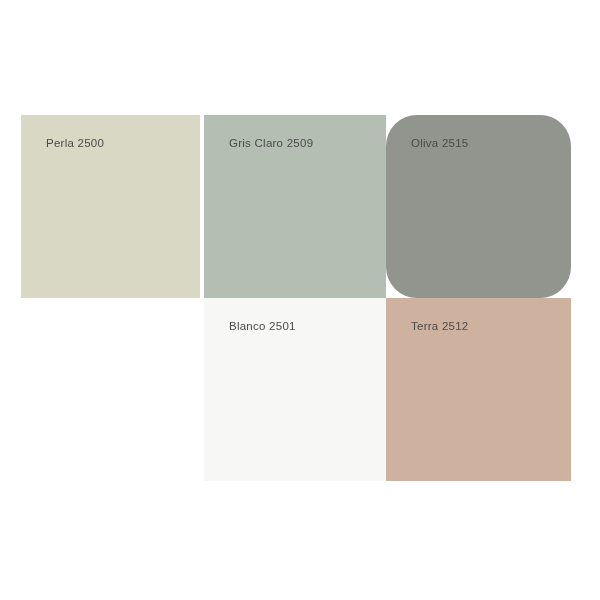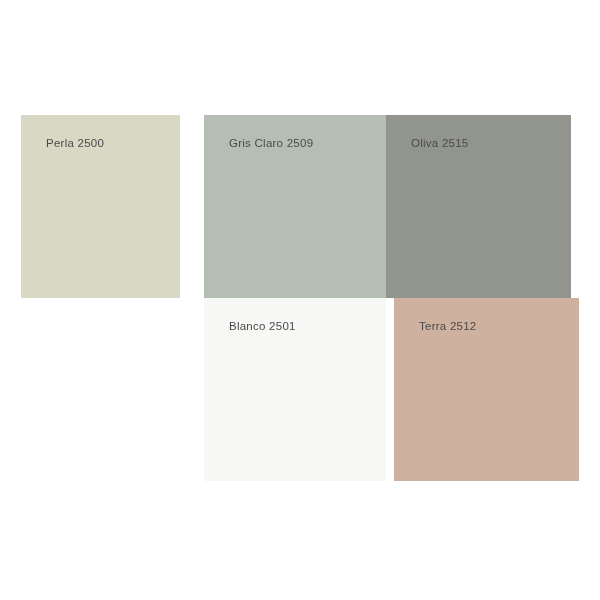--- a/index.html
+++ b/index.html
@@ -41,48 +41,48 @@
     color: #4a4a4a;
     white-space: nowrap;
     -webkit-font-smoothing: antialiased;
   }
 
   .swatch-empty {
     background: transparent;
   }
 
   
-  .col-0 { left: 0px;   width: 159px; }
+  .col-0 { left: 0px;   width: 179px; }
   .col-1 { left: 183px; width: 182px; }
   .col-2 { left: 365px; width: 185px; }
   .row-0 { top: 0px;    height: 183px; }
   .row-1 { top: 183px;  height: 183px; }
 </style>
 </head>
 <body style="background: rgb(255, 255, 255);">
 
 <div id="palette-board">
 
   <div class="swatch col-0 row-0" style="background: rgb(216, 216, 197);">
     <span class="swatch-label" style="color: rgb(74, 74, 74);">Perla 2500</span>
   </div>
 
   <div class="swatch col-1 row-0" style="background: rgb(180, 190, 179);">
     <span class="swatch-label" style="color: rgb(74, 74, 74);">Gris Claro 2509</span>
   </div>
 
-  <div class="swatch col-2 row-0" style="background: rgb(145, 149, 141);">
+  <div class="swatch col-2 row-0" style="background: rgb(145, 149, 141); border-radius: 31px;">
     <span class="swatch-label" style="color: rgb(74, 74, 74);">Oliva 2515</span>
   </div>
 
   <div class="swatch col-0 row-1 swatch-empty" style="background: transparent;">
     <span class="swatch-label" style="color: rgb(74, 74, 74);"></span>
   </div>
 
   <div class="swatch col-1 row-1" style="background: rgb(247, 247, 246); text-align: center;">
     <span class="swatch-label" style="color: rgb(74, 74, 74);">Blanco 2501</span>
   </div>
 
-  <div class="swatch col-2 row-1" style="background: rgb(207, 177, 160); margin-left: 8px;">
+  <div class="swatch col-2 row-1" style="background: rgb(207, 177, 160);">
     <span class="swatch-label" style="color: rgb(74, 74, 74);">Terra 2512</span>
   </div>
 
 </div>
 
 </body></html>

